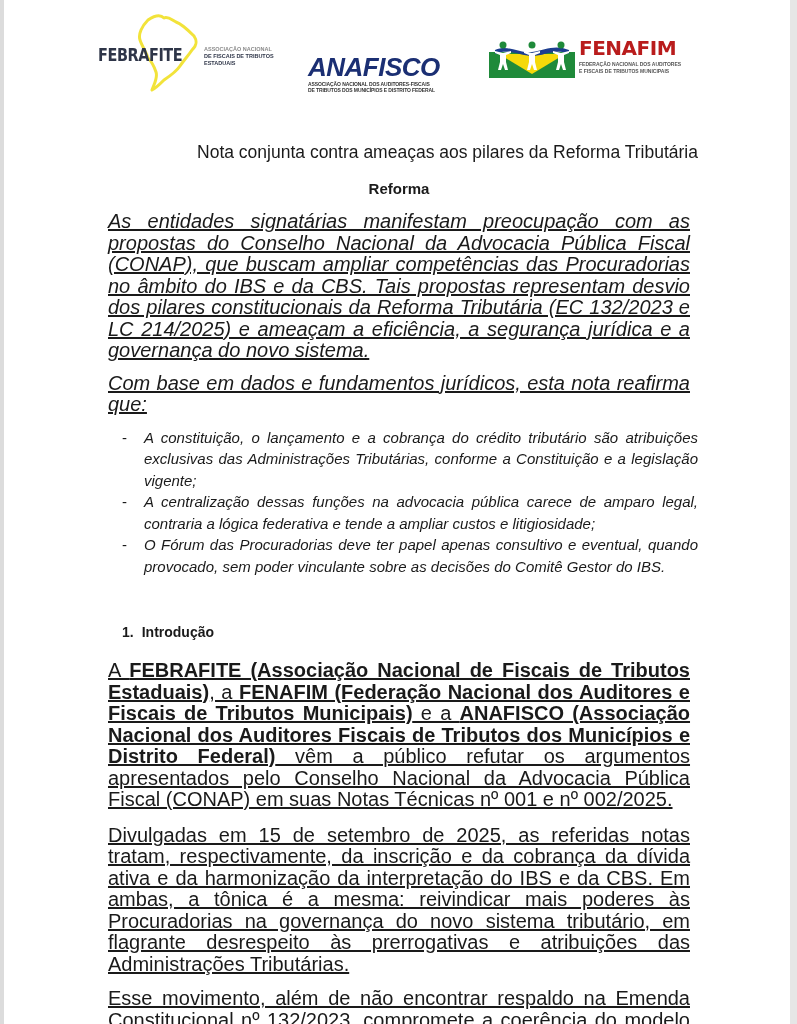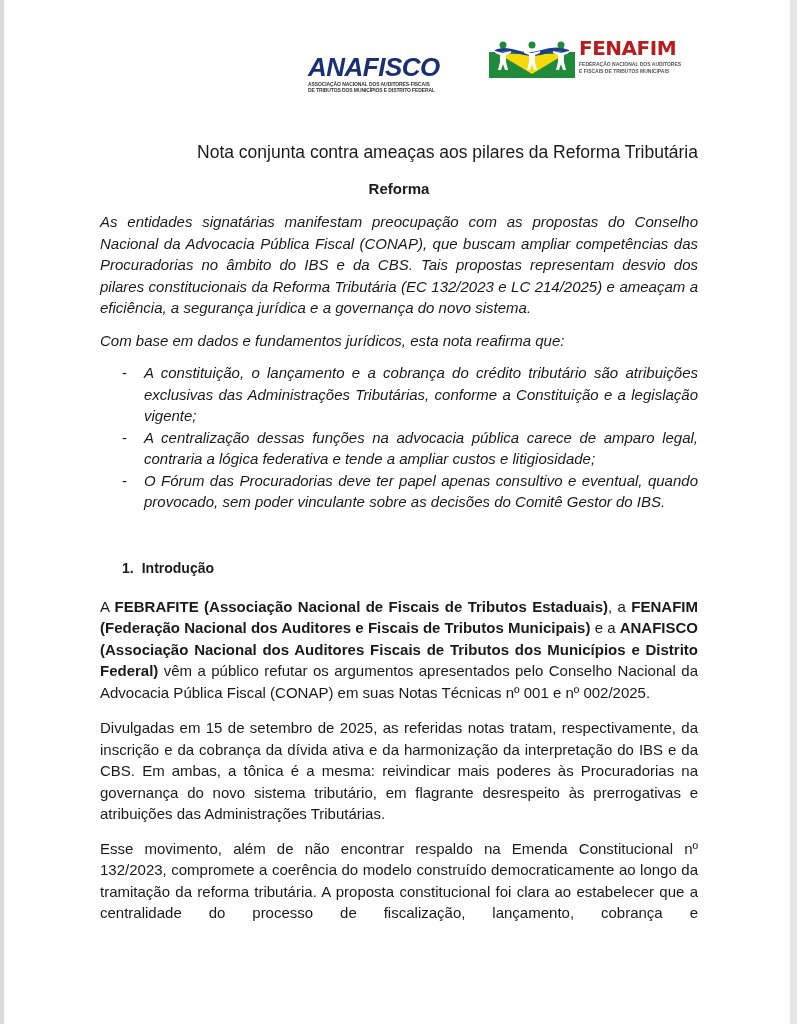--- a/index.html
+++ b/index.html
@@ -48,41 +48,52 @@
     font-family: "DejaVu Sans", sans-serif; font-weight: bold; font-size: 20px; color: #b91c1c; letter-spacing: -0.5px;
   }
   .fenafim .sub {
     position: absolute; left: 90px; top: 25px; width: 120px;
     font-size: 5px; line-height: 7px; color: #555; font-weight: bold; text-transform: uppercase; white-space: nowrap;
   }
 
   .doc { position: absolute; left: 100px; top: 140px; width: 598px; }
   .title { text-align: right; font-weight: normal; font-size: 17.5px; margin: 0; line-height: 24px; }
   .subtitle { text-align: center; font-weight: bold; font-size: 15px; margin: 15px 0 0 0; line-height: 20px; }
-  .p { font-size: 15px; line-height: 21.5px; text-align: justify; margin: 0; }
+  .p { font-size: 20px; line-height: 21.5px; text-align: justify; margin: 8px; text-decoration: underline; }
   .italic { font-style: italic; }
   .summary { margin-top: 12px; }
   .lead { margin-top: 11px; }
   ul.points { list-style: none; margin: 11px 0 0 0; padding: 0 0 0 22px; }
   ul.points li { position: relative; padding-left: 22px; font-size: 15px; line-height: 21.5px; text-align: justify; font-style: italic; }
   ul.points li .dash { position: absolute; left: 0; top: 0; font-style: normal; }
   .section-h { font-weight: bold; font-size: 14px; margin: 45px 0 0 22px; line-height: 20px; }
   .section-h .num { margin-right: 8px; }
   .intro { margin-top: 18px; }
   .p2 { margin-top: 14px; }
   .p3 { margin-top: 13px; }
   b { font-weight: bold; }
 </style>
 </head>
 <body>
 
 <div class="edge-left"></div>
 <div class="edge-right"></div>
 
 <header class="logos">
+  <div class="febrafite">
+    <svg class="map" width="70" height="80" viewBox="0 0 70 80">
+      <path d="M14 8 C20 4 26 2 30 6 C34 4 38 8 42 10 C48 12 54 18 60 24 C64 30 62 34 58 38 C54 44 50 48 46 54 C42 60 36 64 30 68 C26 72 22 76 18 78 C20 72 24 66 22 60 C20 54 18 50 14 46 C12 40 8 34 6 28 C4 22 8 14 14 8 Z" fill="none" stroke="#f2e33a" stroke-width="3" stroke-linejoin="round"></path>
+    </svg>
+    <div class="name">FEBRAFITE</div>
+    <div class="sub">
+      <span style="display:block">Associação Nacional</span>
+      <span class="dark">de Fiscais de Tributos</span>
+      <span class="dark">Estaduais</span>
+    </div>
+  </div>
 
   <div class="anafisco">
     <div class="name">ANAFISCO</div>
     <div class="sub">
       <div>Associação Nacional dos Auditores-Fiscais</div>
       <div>de Tributos dos Municípios e Distrito Federal</div>
     </div>
   </div>
 
   <div class="fenafim">

